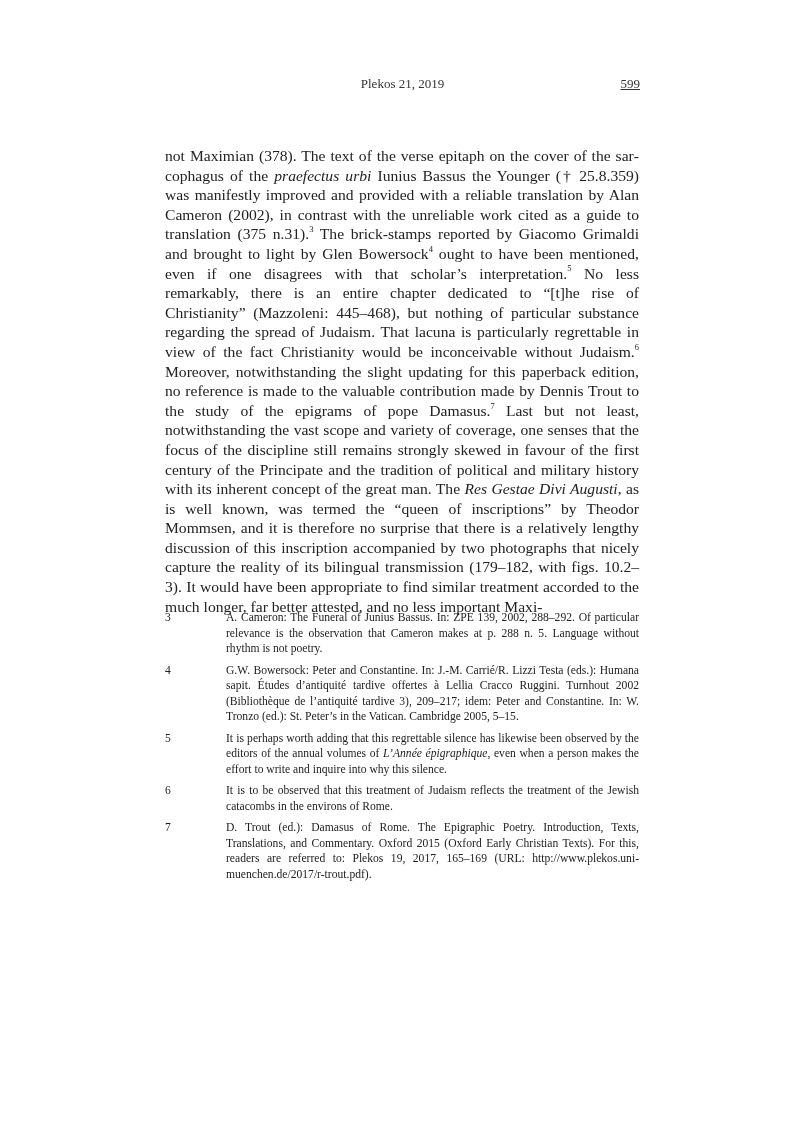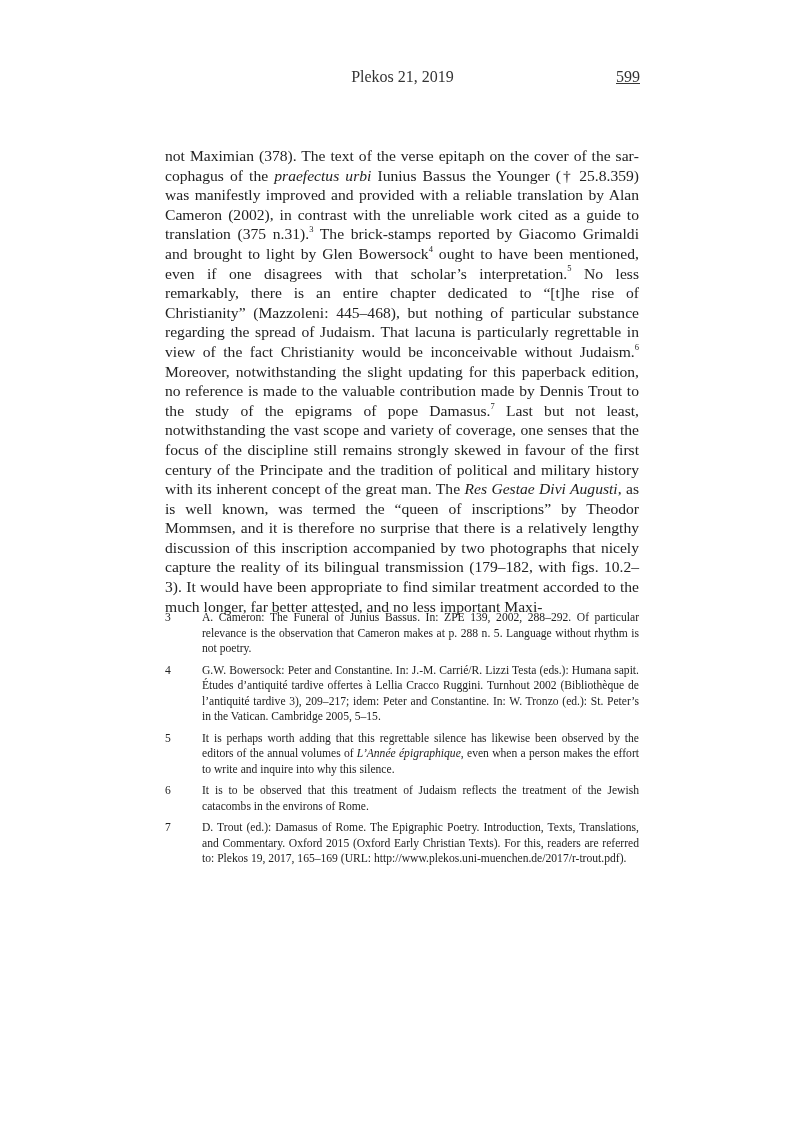--- a/index.html
+++ b/index.html
@@ -1,31 +1,31 @@
 <!DOCTYPE html>
 <html><head>
 <meta charset="utf-8">
 <style>
   html, body { margin:0; padding:0; background:#ffffff; }
   body { width:799px; height:1131px; position:relative; overflow:hidden;
          font-family:"Liberation Serif","DejaVu Serif",serif; color:#222222; }
-  .header { position:absolute; top:68px; left:165px; width:475px; height:18px;
-            font-size:16px; color:#333; }
+  .header { position:absolute; top:76px; left:165px; width:475px; height:18px;
+            font-size:13px; color:#333; }
   .running-title { position:absolute; left:0; right:0; text-align:center; top:0; }
   .page-number { position:absolute; right:0; top:0;text-decoration:underline; }
   .body-text { position:absolute; top:146px; left:165px; width:474px;
                font-size:15.6px; line-height:19.6px; text-align:justify;
                hyphens:manual; }
   .body-text p { margin:0; }
   sup { font-size:8.5px; line-height:0; vertical-align:super; position:relative; top:-1px; }
   .footnotes { position:absolute; top:610px; left:165px; width:474px;
                font-size:11.6px; line-height:15.5px; }
   .fn { position:relative; padding-left:37px; margin-bottom:6px; text-align:justify; }
   .fn-num { position:absolute; left:0; top:0; }
-  .fn-text { display:block; }
+  .fn-text { display:block;margin-left:24px; }
 </style>
 </head>
 <body>
 
 <div class="header">
   <span class="running-title">Plekos 21, 2019</span>
   <span class="page-number">599</span>
 </div>
 
 <div class="body-text">

